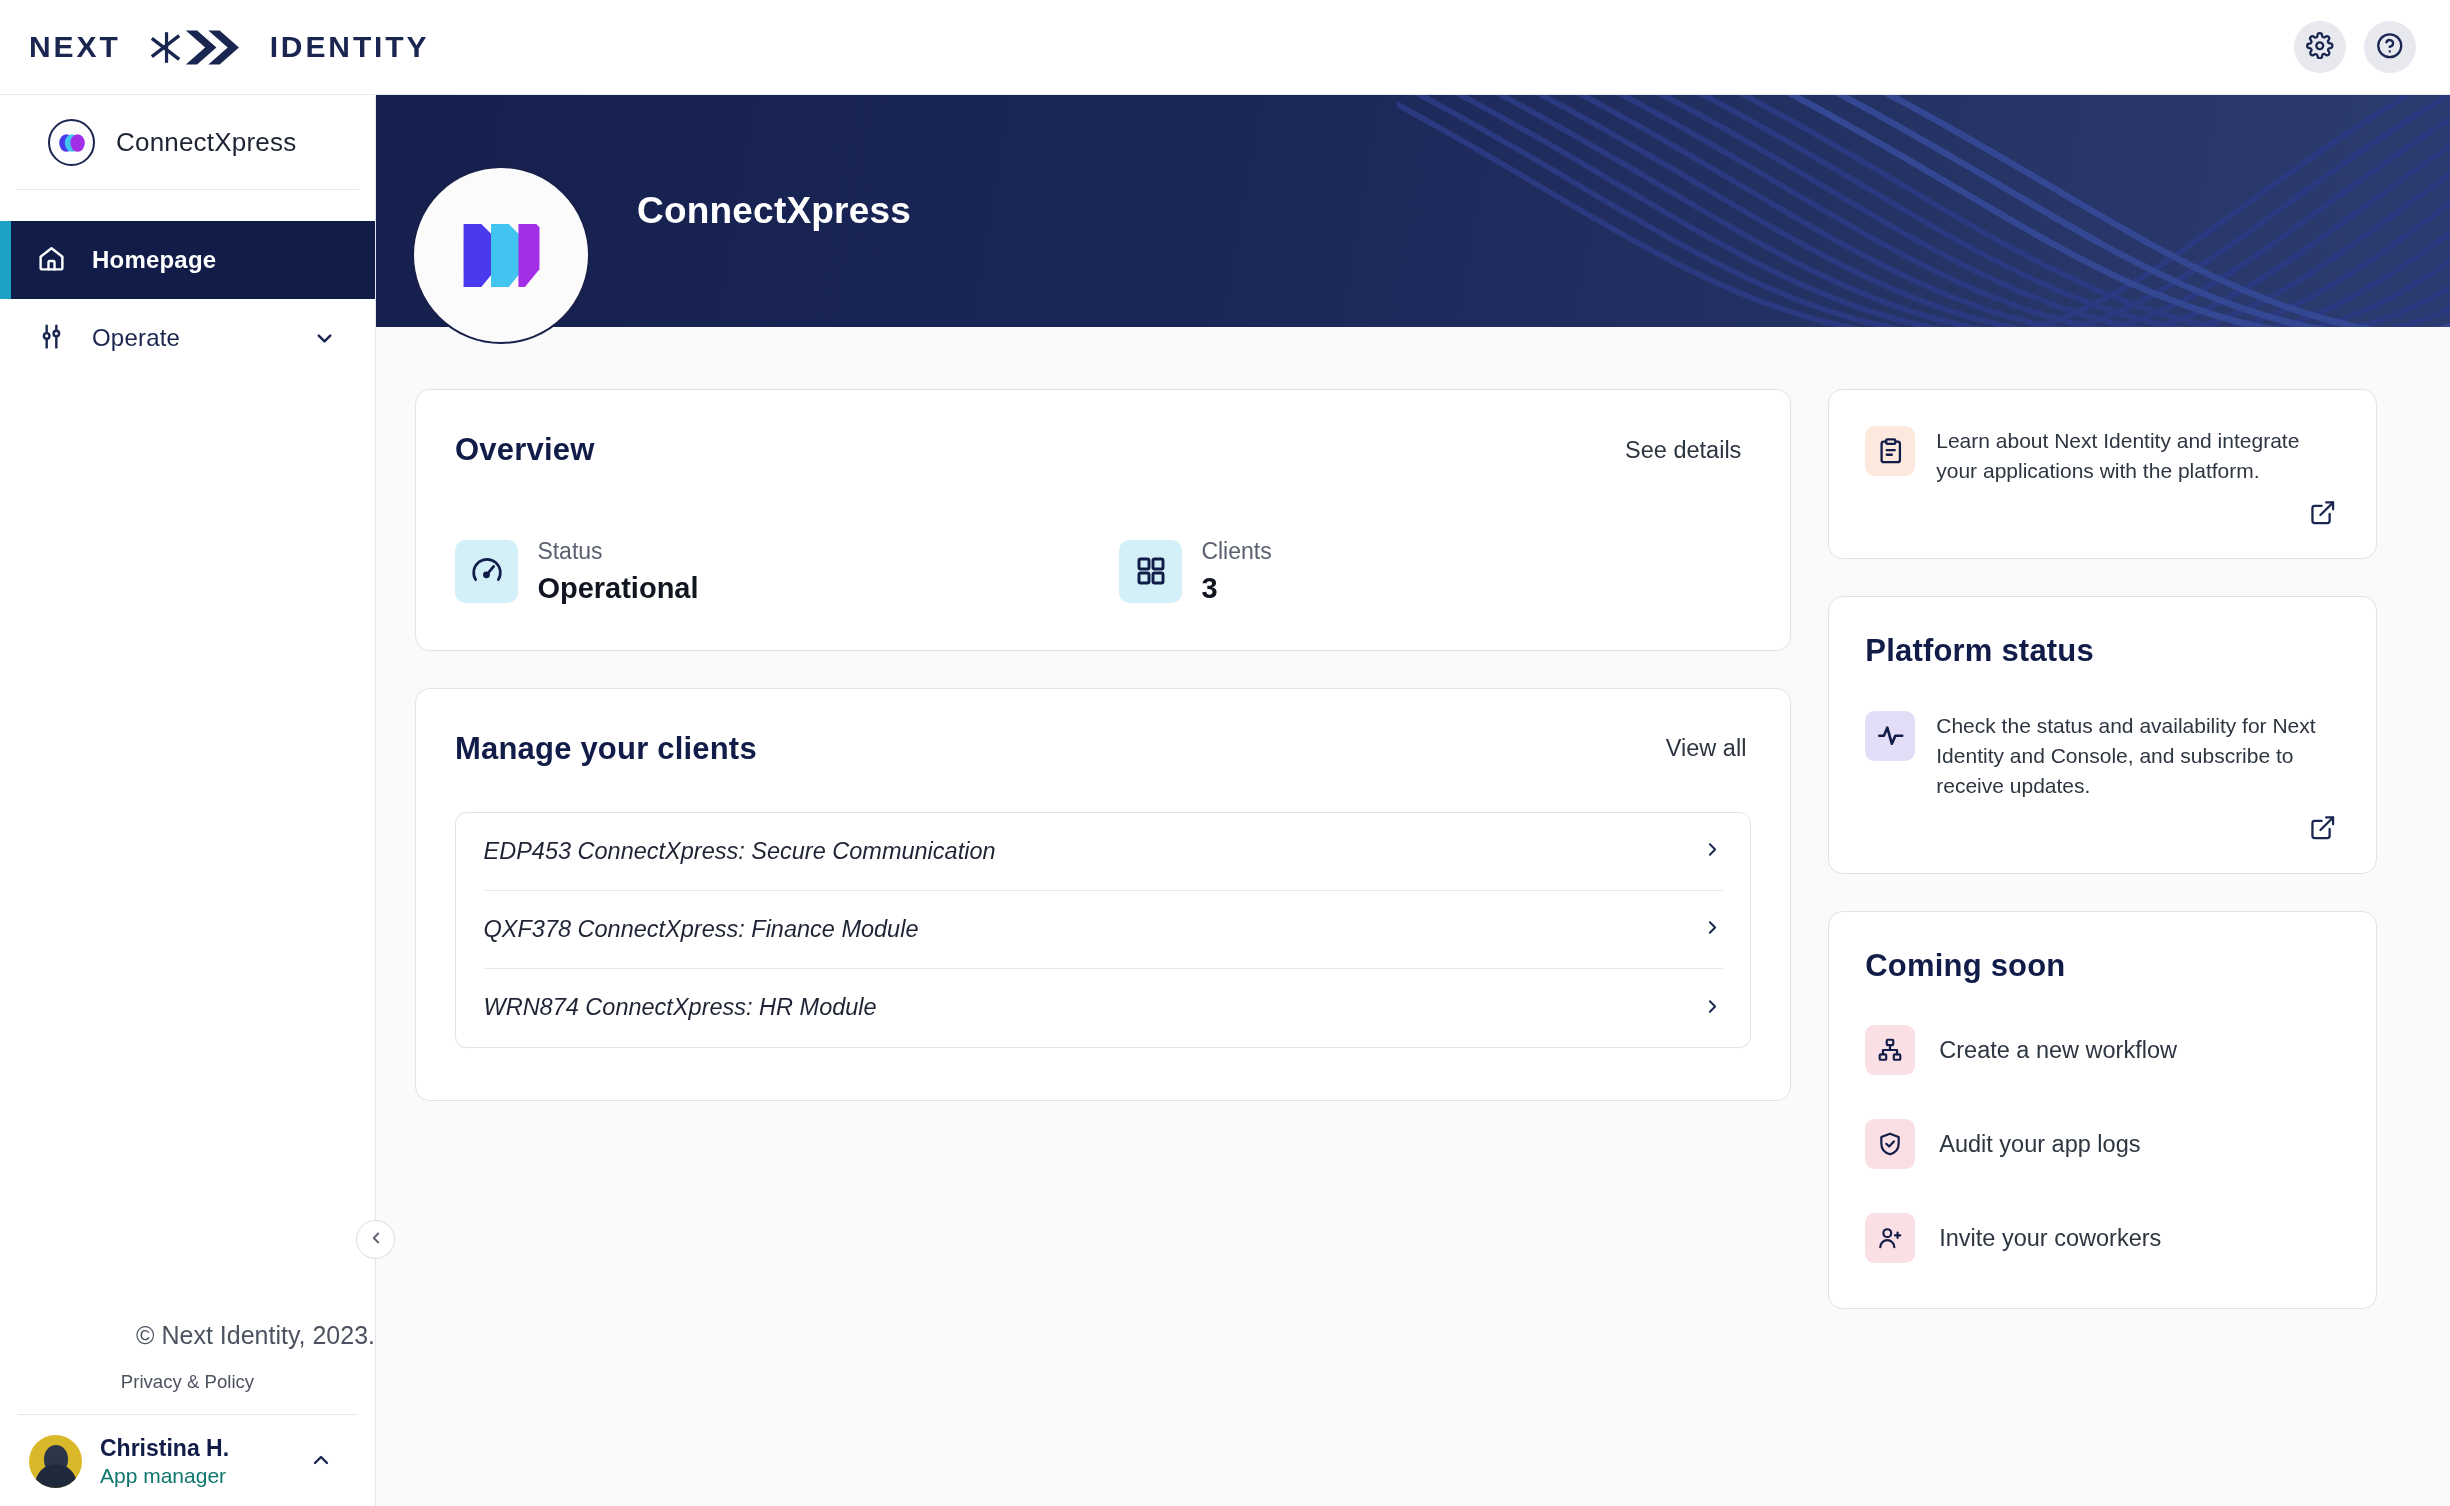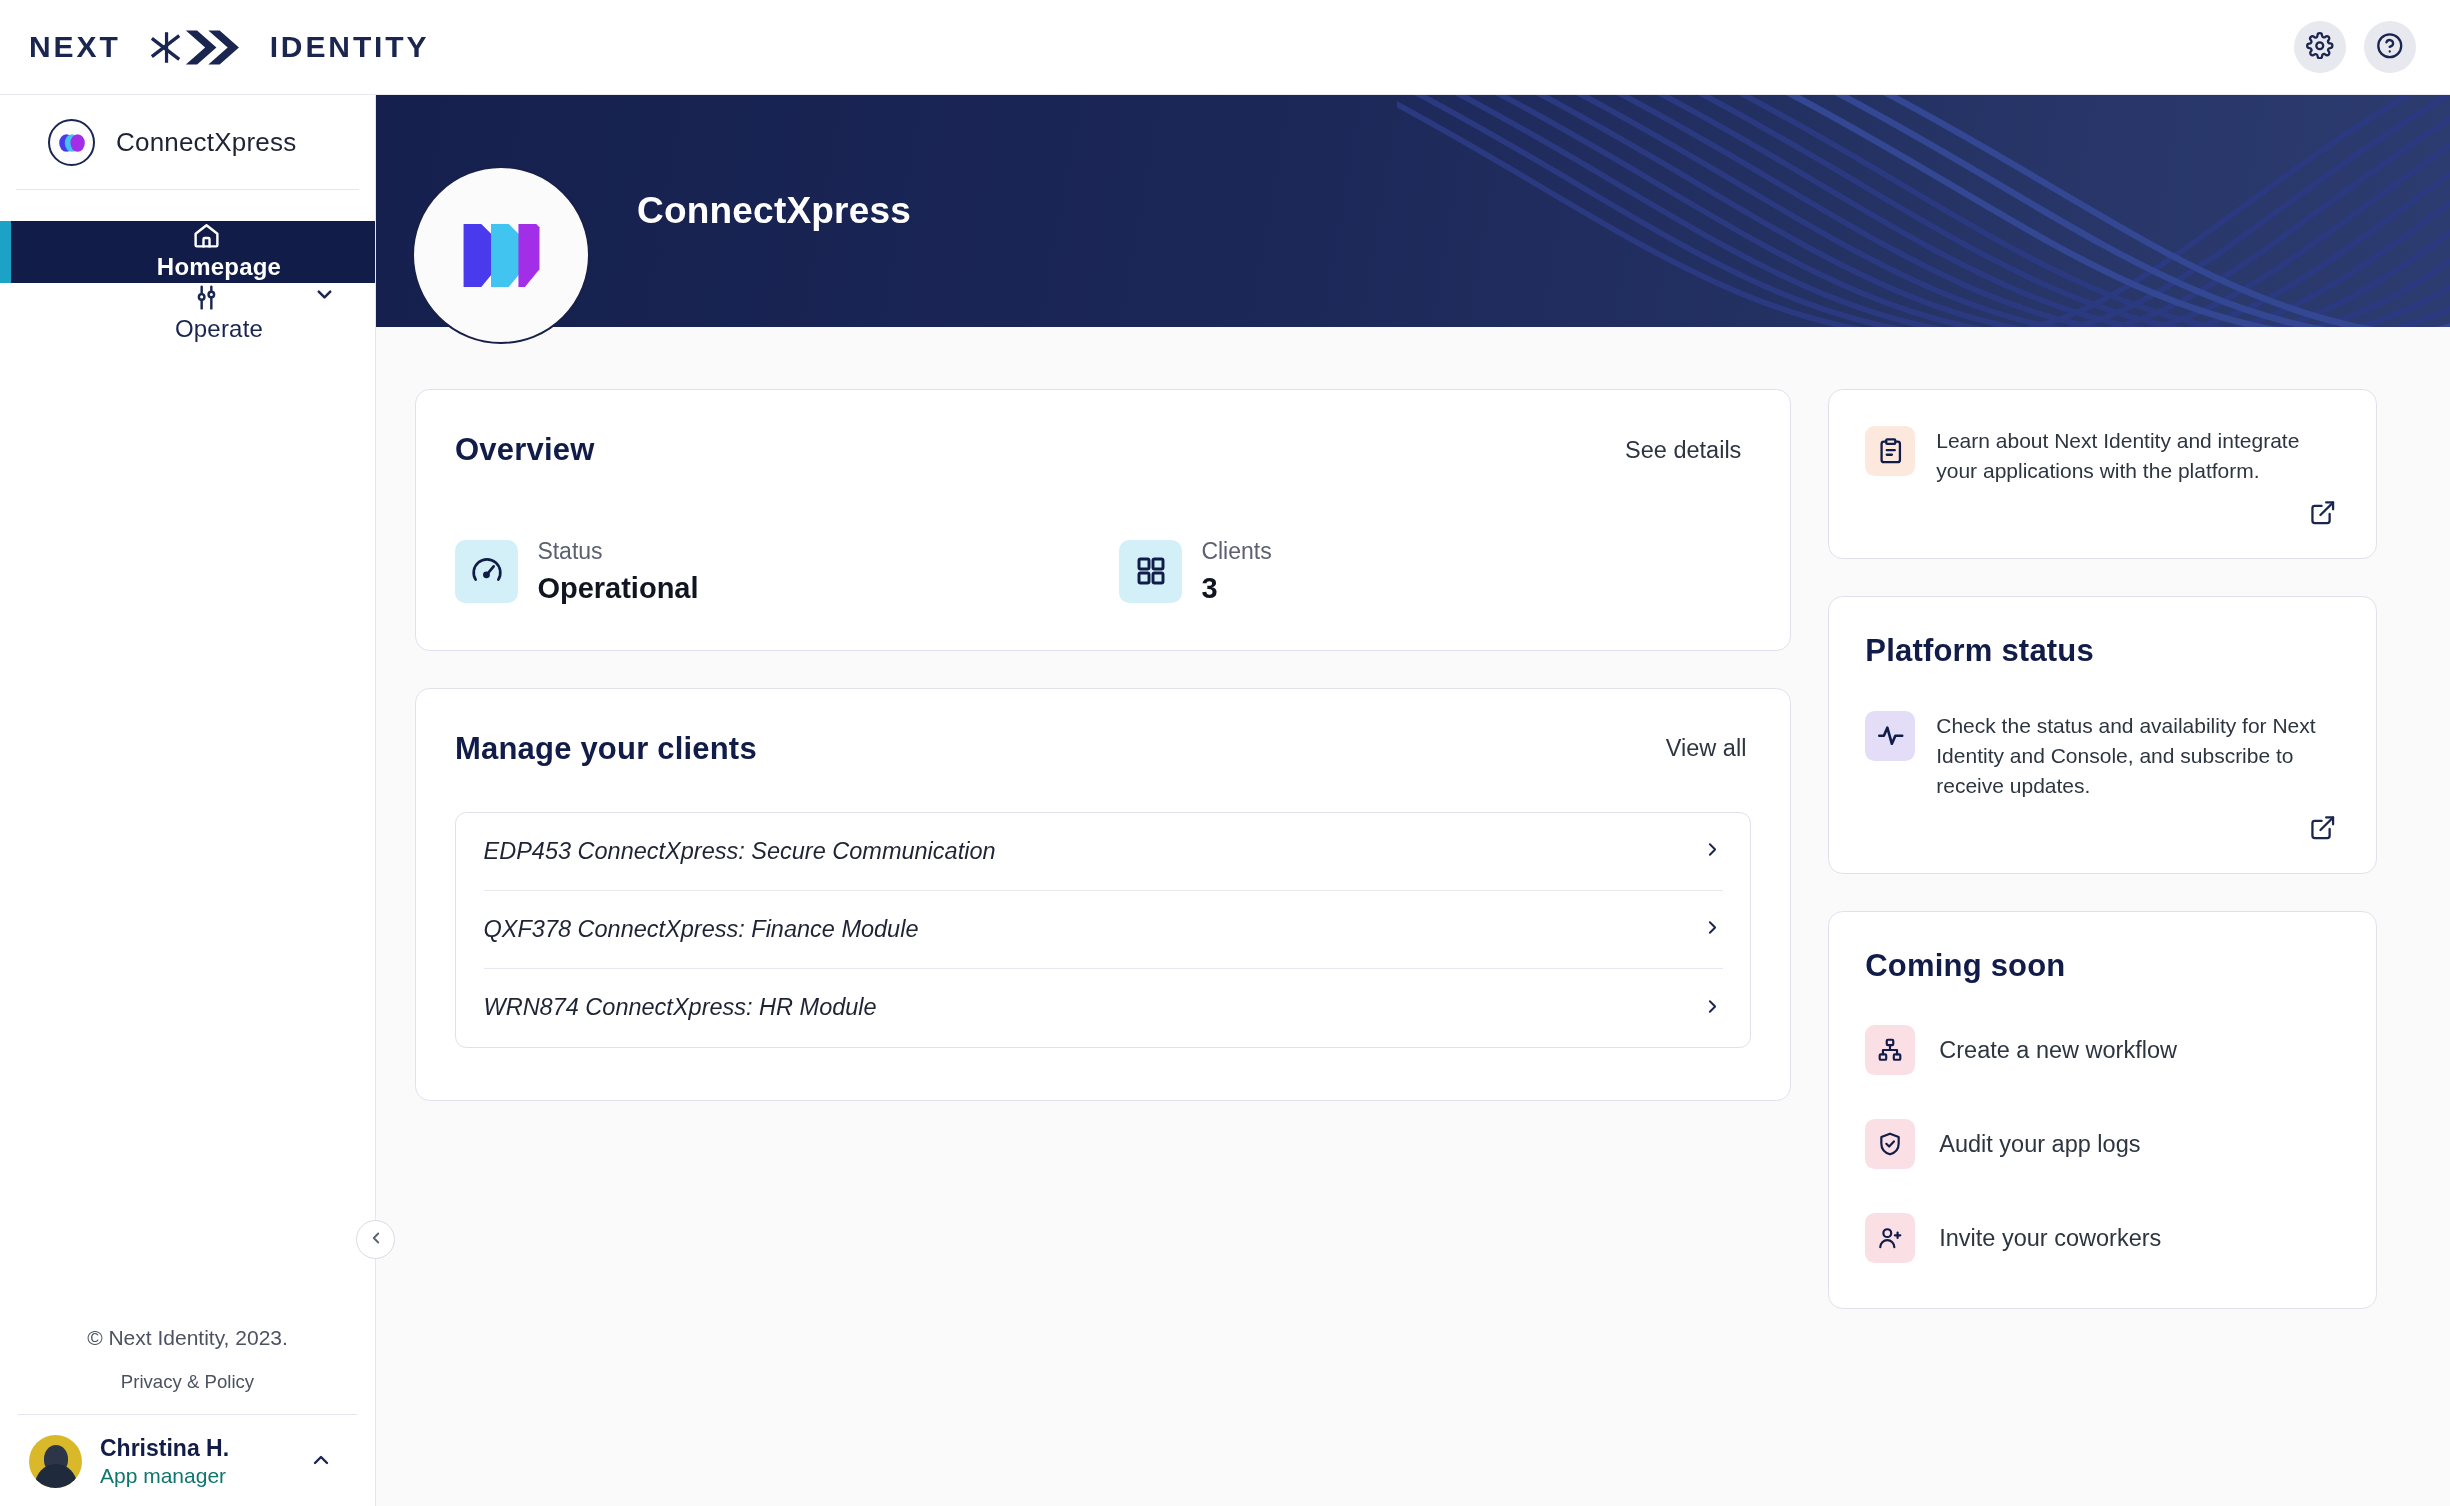--- a/index.html
+++ b/index.html
@@ -98,25 +98,24 @@
     font-size: 26px;
     color: #1f2435;
     letter-spacing: 0.2px;
   }
 
   .nav { margin-top: 31px; }
   .nav-item {
     position: relative;
     display: flex;
     align-items: center;
-    height: 62px;
+    height: 78px;
     padding-left: 37px;
     cursor: pointer;
     color: #1a2550;
-    flex-direction: column;
   }
   .nav-item .nav-label {
     font-size: 24px;
     margin-left: 26px;
     letter-spacing: 0.2px;
   }
   .nav-item.active {
     background: #111c48;
     color: #ffffff;
   }
@@ -130,23 +129,24 @@
   }
   .nav-chevron { position: absolute; right: 39px; display: flex; }
 
   .sidebar-spacer { flex: 1; }
 
   .side-footer {
     text-align: center;
     padding-bottom: 21px;
   }
   .side-footer .copy {
-    font-size: 21px;
+    font-size: 25px;
     color: #4c5260;
     margin-bottom: 21px;
+    text-align: right;
   }
   .side-footer .policy {
     font-size: 18.6px;
     color: #4c5260;
     cursor: pointer;
   }
 
   .divider-line {
     height: 0.8px;
     background: #e3e6ee;

